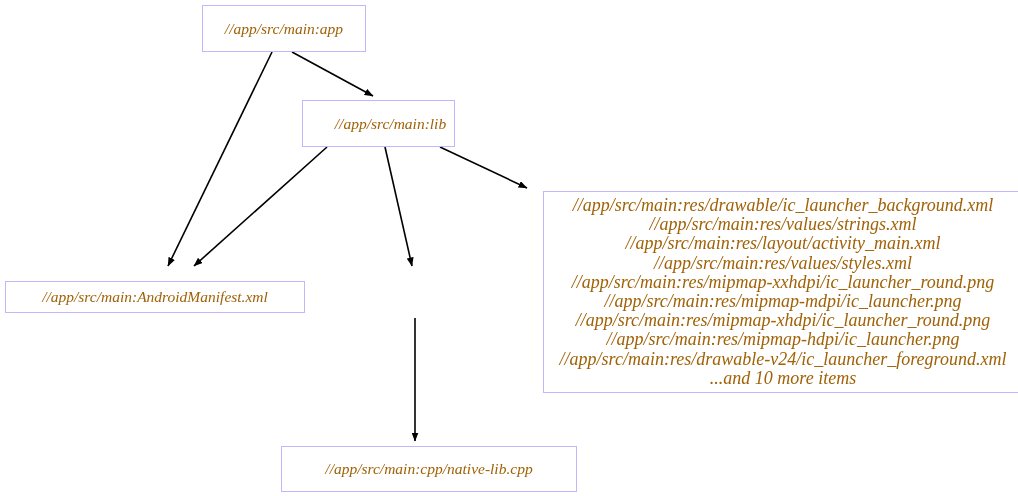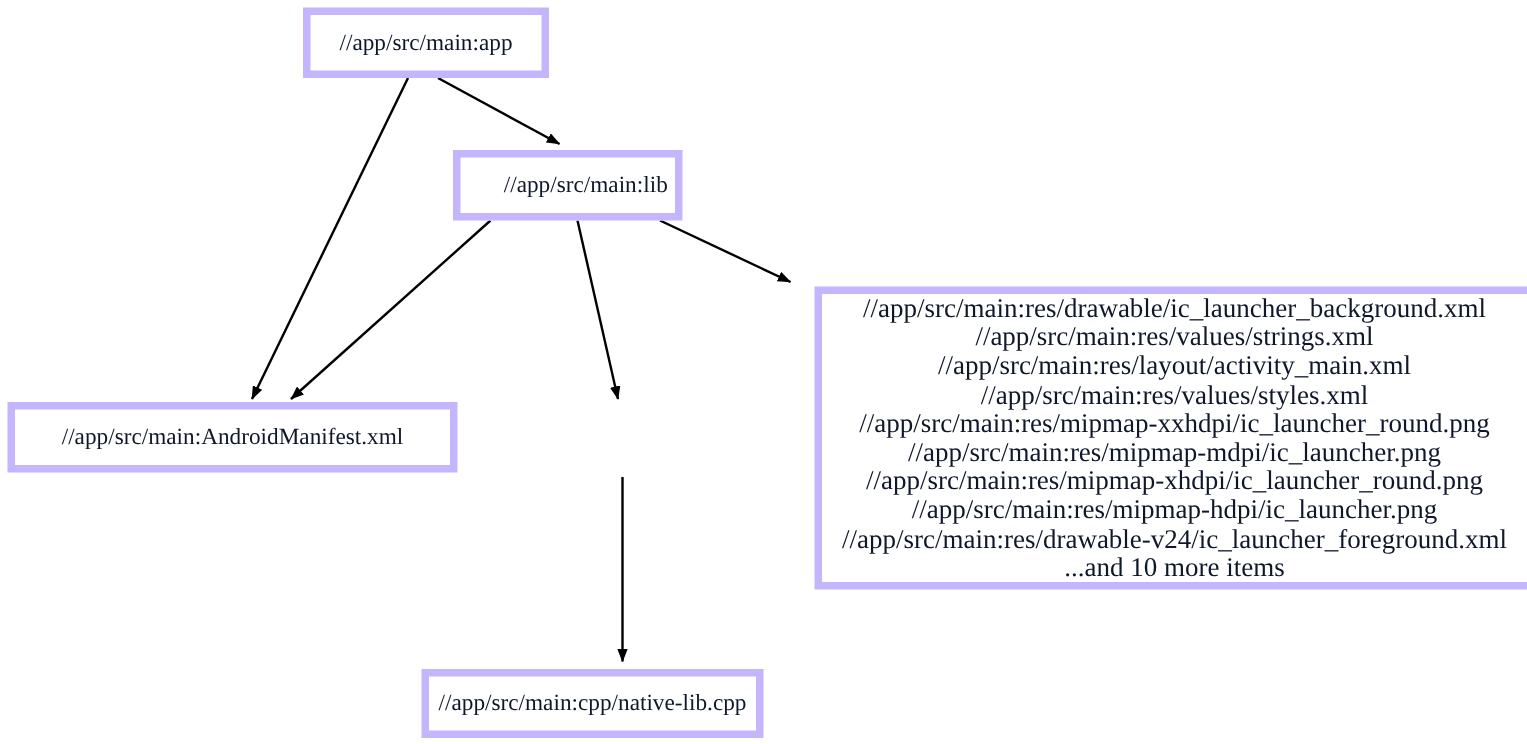--- a/index.html
+++ b/index.html
@@ -19,54 +19,55 @@
     position: absolute;
     left: 0;
     top: 0;
     width: 1018px;
     height: 496px;
     pointer-events: none;
   }
   .node {
     position: absolute;
     box-sizing: border-box;
-    border: 5px solid #c4b5fd;
+    border: 1px solid #c4b5fd;
     background: #ffffff;
     display: flex;
     align-items: center;
     justify-content: center;
     text-align: center;
-    color: #0f172a;
+    color: #a16207;
     font-size: 15.5px;
     line-height: 1.0;
     white-space: nowrap;
+    font-style: italic;
   }
   .node-label {
     display: block;
     padding: 0 10px;
   }
   .node-multiline {
     align-items: center;
     justify-content: center;
     white-space: pre;
     line-height: 19.2px;
     font-size: 18px;
     margin-left: 12px;
   }
   .node-multiline .node-label {
     padding: 0 6px;
   }
 
   
   #node-app            { left: 202px; top: 5px;   width: 164px; height: 47px; }
   #node-lib            { left: 302px; top: 100px; width: 153px; height: 47px; padding-left: 24px; }
-  #node-manifest       { left: 5px;   top: 268px; width: 300px; height: 47px; }
+  #node-manifest       { left: 5px;   top: 281px; width: 300px; height: 32px; }
   #node-jni-lib        { left: 325px; top: 271px; width: 180px; height: 47px; }
   #node-resources      { left: 531px; top: 191px; width: 480px; height: 202px; }
-  #node-native-lib-cpp { left: 281px; top: 446px; width: 228px; height: 46px; }
+  #node-native-lib-cpp { left: 281px; top: 446px; width: 296px; height: 46px; }
 </style>
 </head>
 <body>
 
 <div id="graph-canvas">
 
   <svg class="edge-layer" viewBox="0 0 1018 496" width="1018" height="496" xmlns="http://www.w3.org/2000/svg">
     <defs>
       <marker id="arrowhead" markerWidth="9" markerHeight="7" refX="8.5" refY="3.5" orient="auto" markerUnits="userSpaceOnUse">
         <polygon points="0 0, 9 3.5, 0 7" fill="#000000"></polygon>

